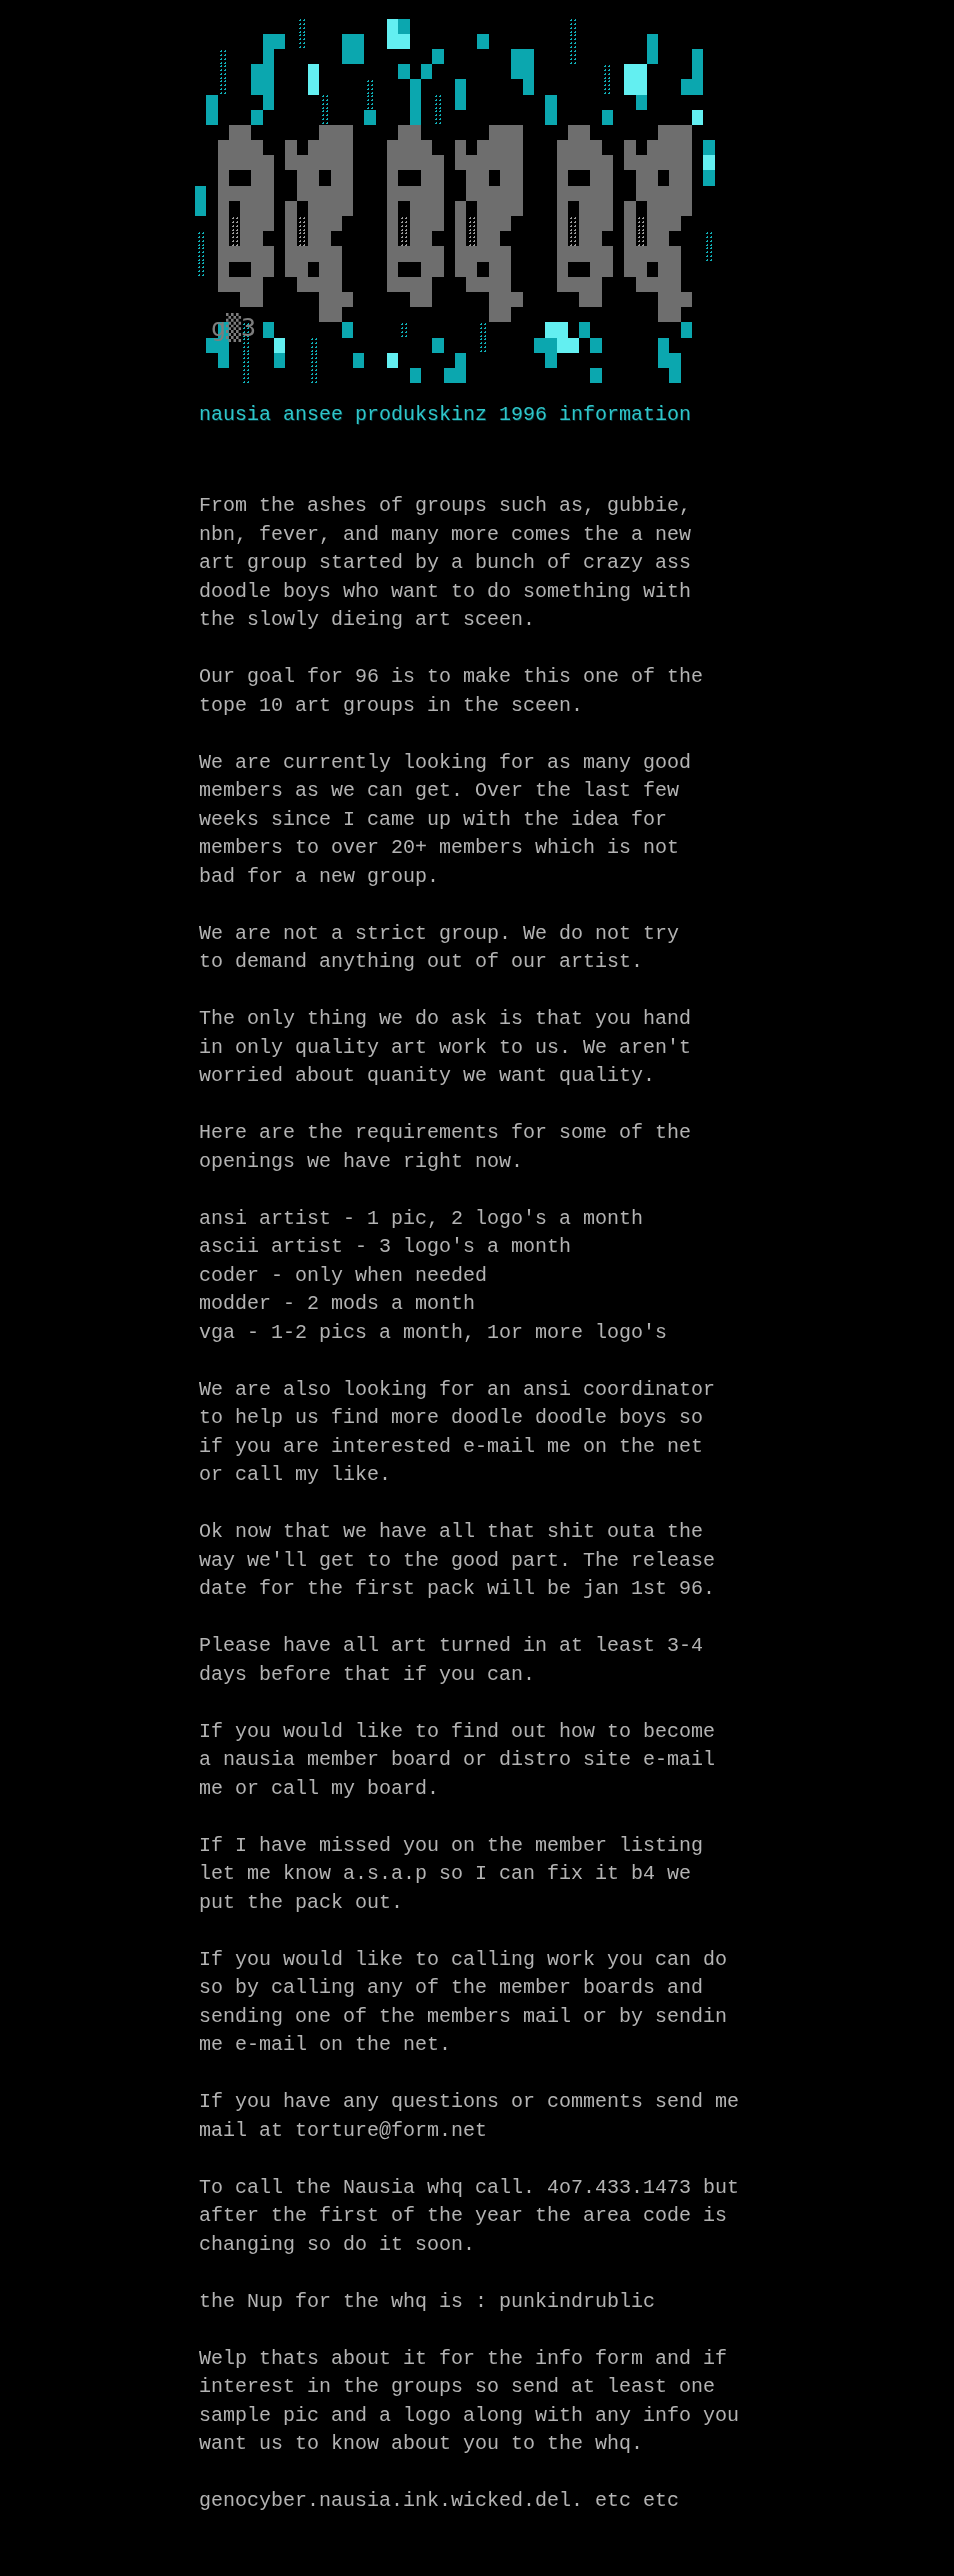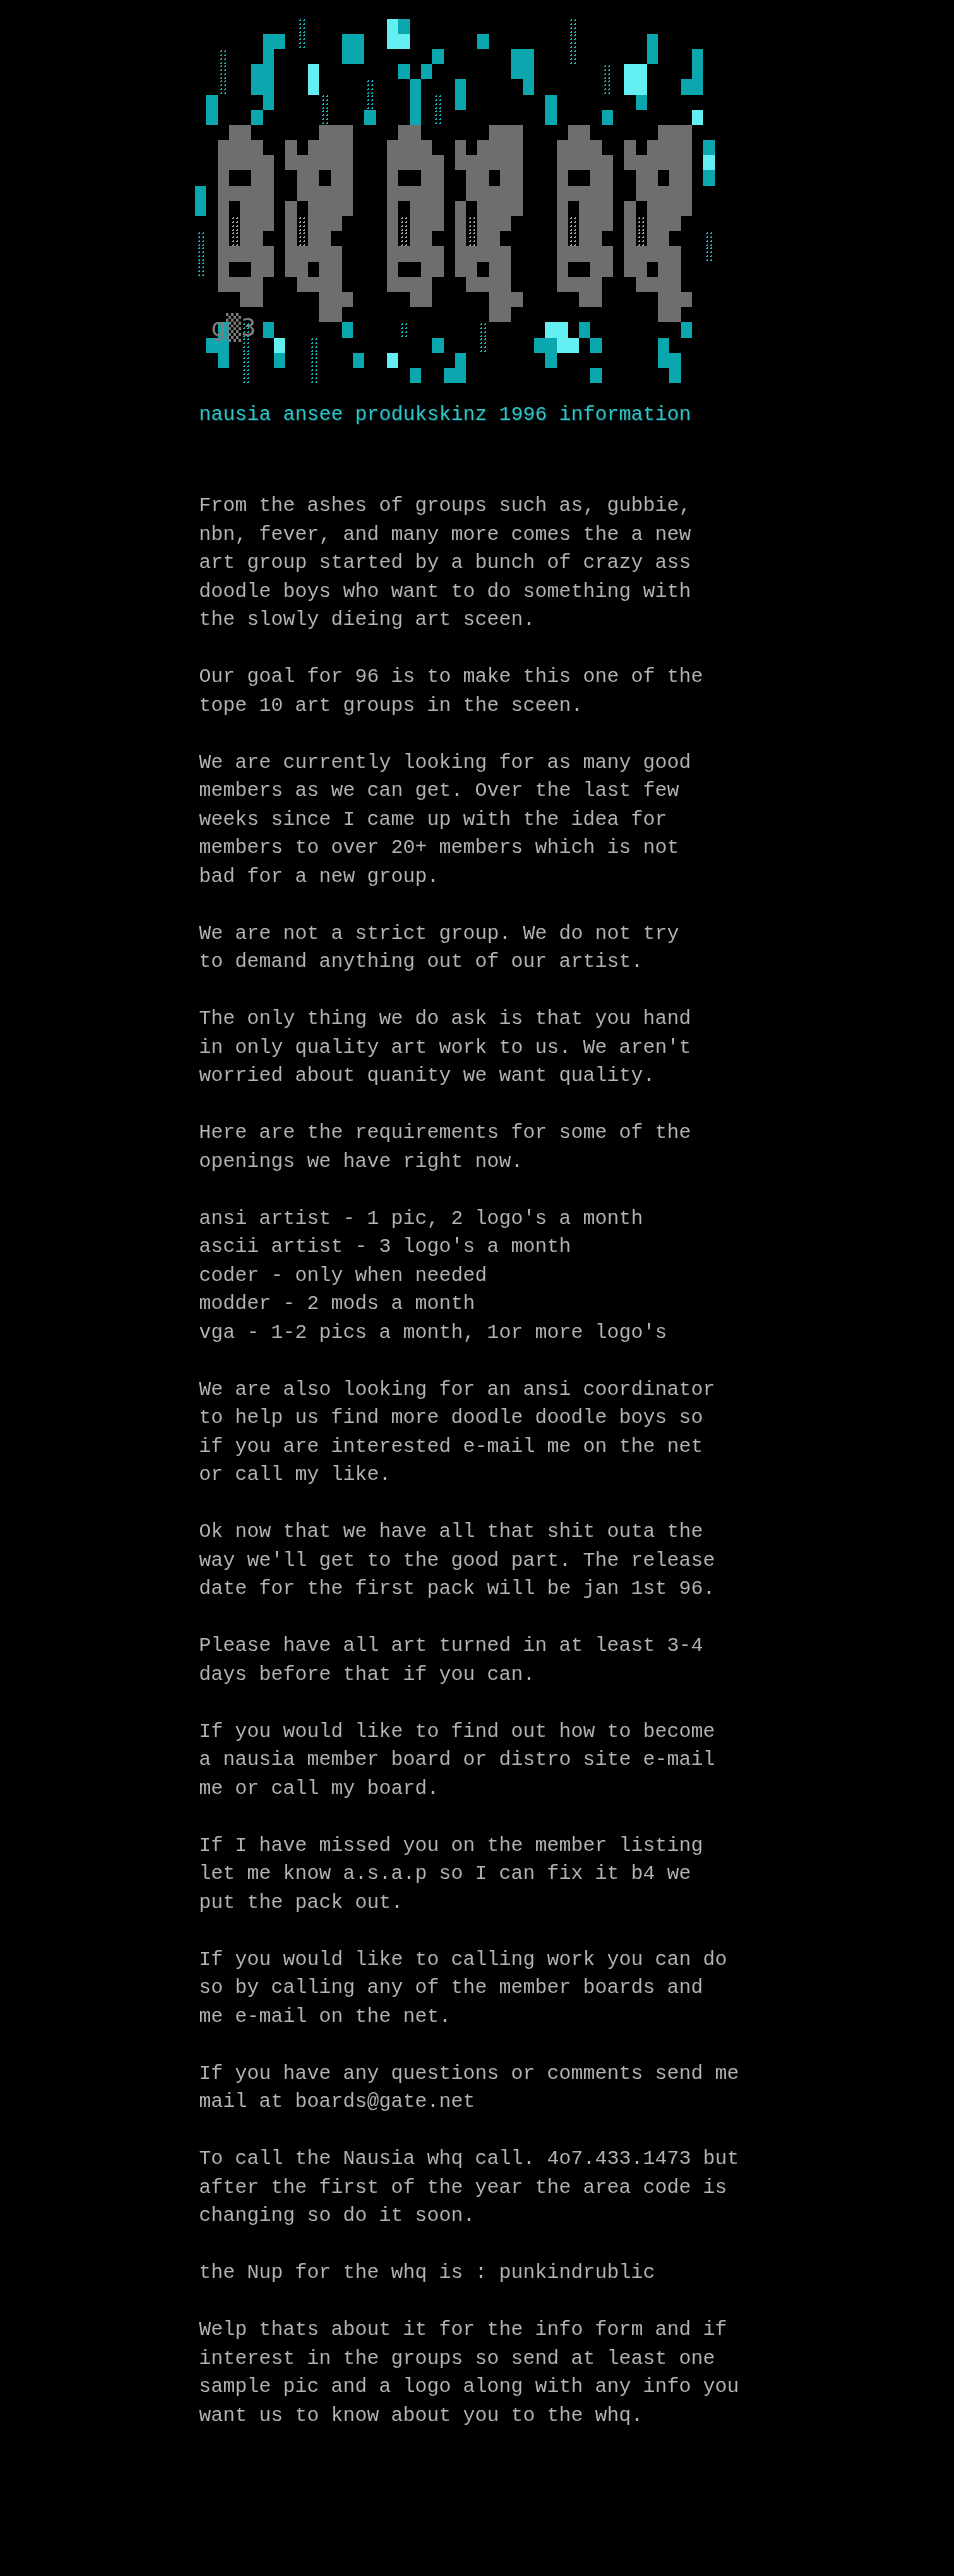--- a/index.html
+++ b/index.html
@@ -1197,35 +1197,39 @@
         <span class="body-line">me or call my board.</span>
       </p>
       <p>
         <span class="body-line">If I have missed you on the member listing</span>
         <span class="body-line">let me know a.s.a.p so I can fix it b4 we</span>
         <span class="body-line">put the pack out.</span>
       </p>
       <p>
         <span class="body-line">If you would like to calling work you can do</span>
         <span class="body-line">so by calling any of the member boards and</span>
+        <span class="body-line">sending one of the members mail or by sendin</span>
         <span class="body-line">me e-mail on the net.</span>
       </p>
       <p>
         <span class="body-line">If you have any questions or comments send me</span>
-        <span class="body-line">mail at boards@gate.net</span>
+        <span class="body-line">mail at torture@form.net</span>
       </p>
       <p>
         <span class="body-line">To call the Nausia whq call. 4o7.433.1473 but</span>
         <span class="body-line">after the first of the year the area code is</span>
         <span class="body-line">changing so do it soon.</span>
       </p>
       <p>
         <span class="body-line">the Nup for the whq is : punkindrublic</span>
       </p>
       <p>
         <span class="body-line">Welp thats about it for the info form and if</span>
         <span class="body-line">interest in the groups so send at least one</span>
         <span class="body-line">sample pic and a logo along with any info you</span>
         <span class="body-line">want us to know about you to the whq.</span>
+      </p>
+      <p>
+        <span class="body-line">genocyber.nausia.ink.wicked.del. etc etc</span>
       </p>
     </div>
 </div>
 
 
 </body></html>

